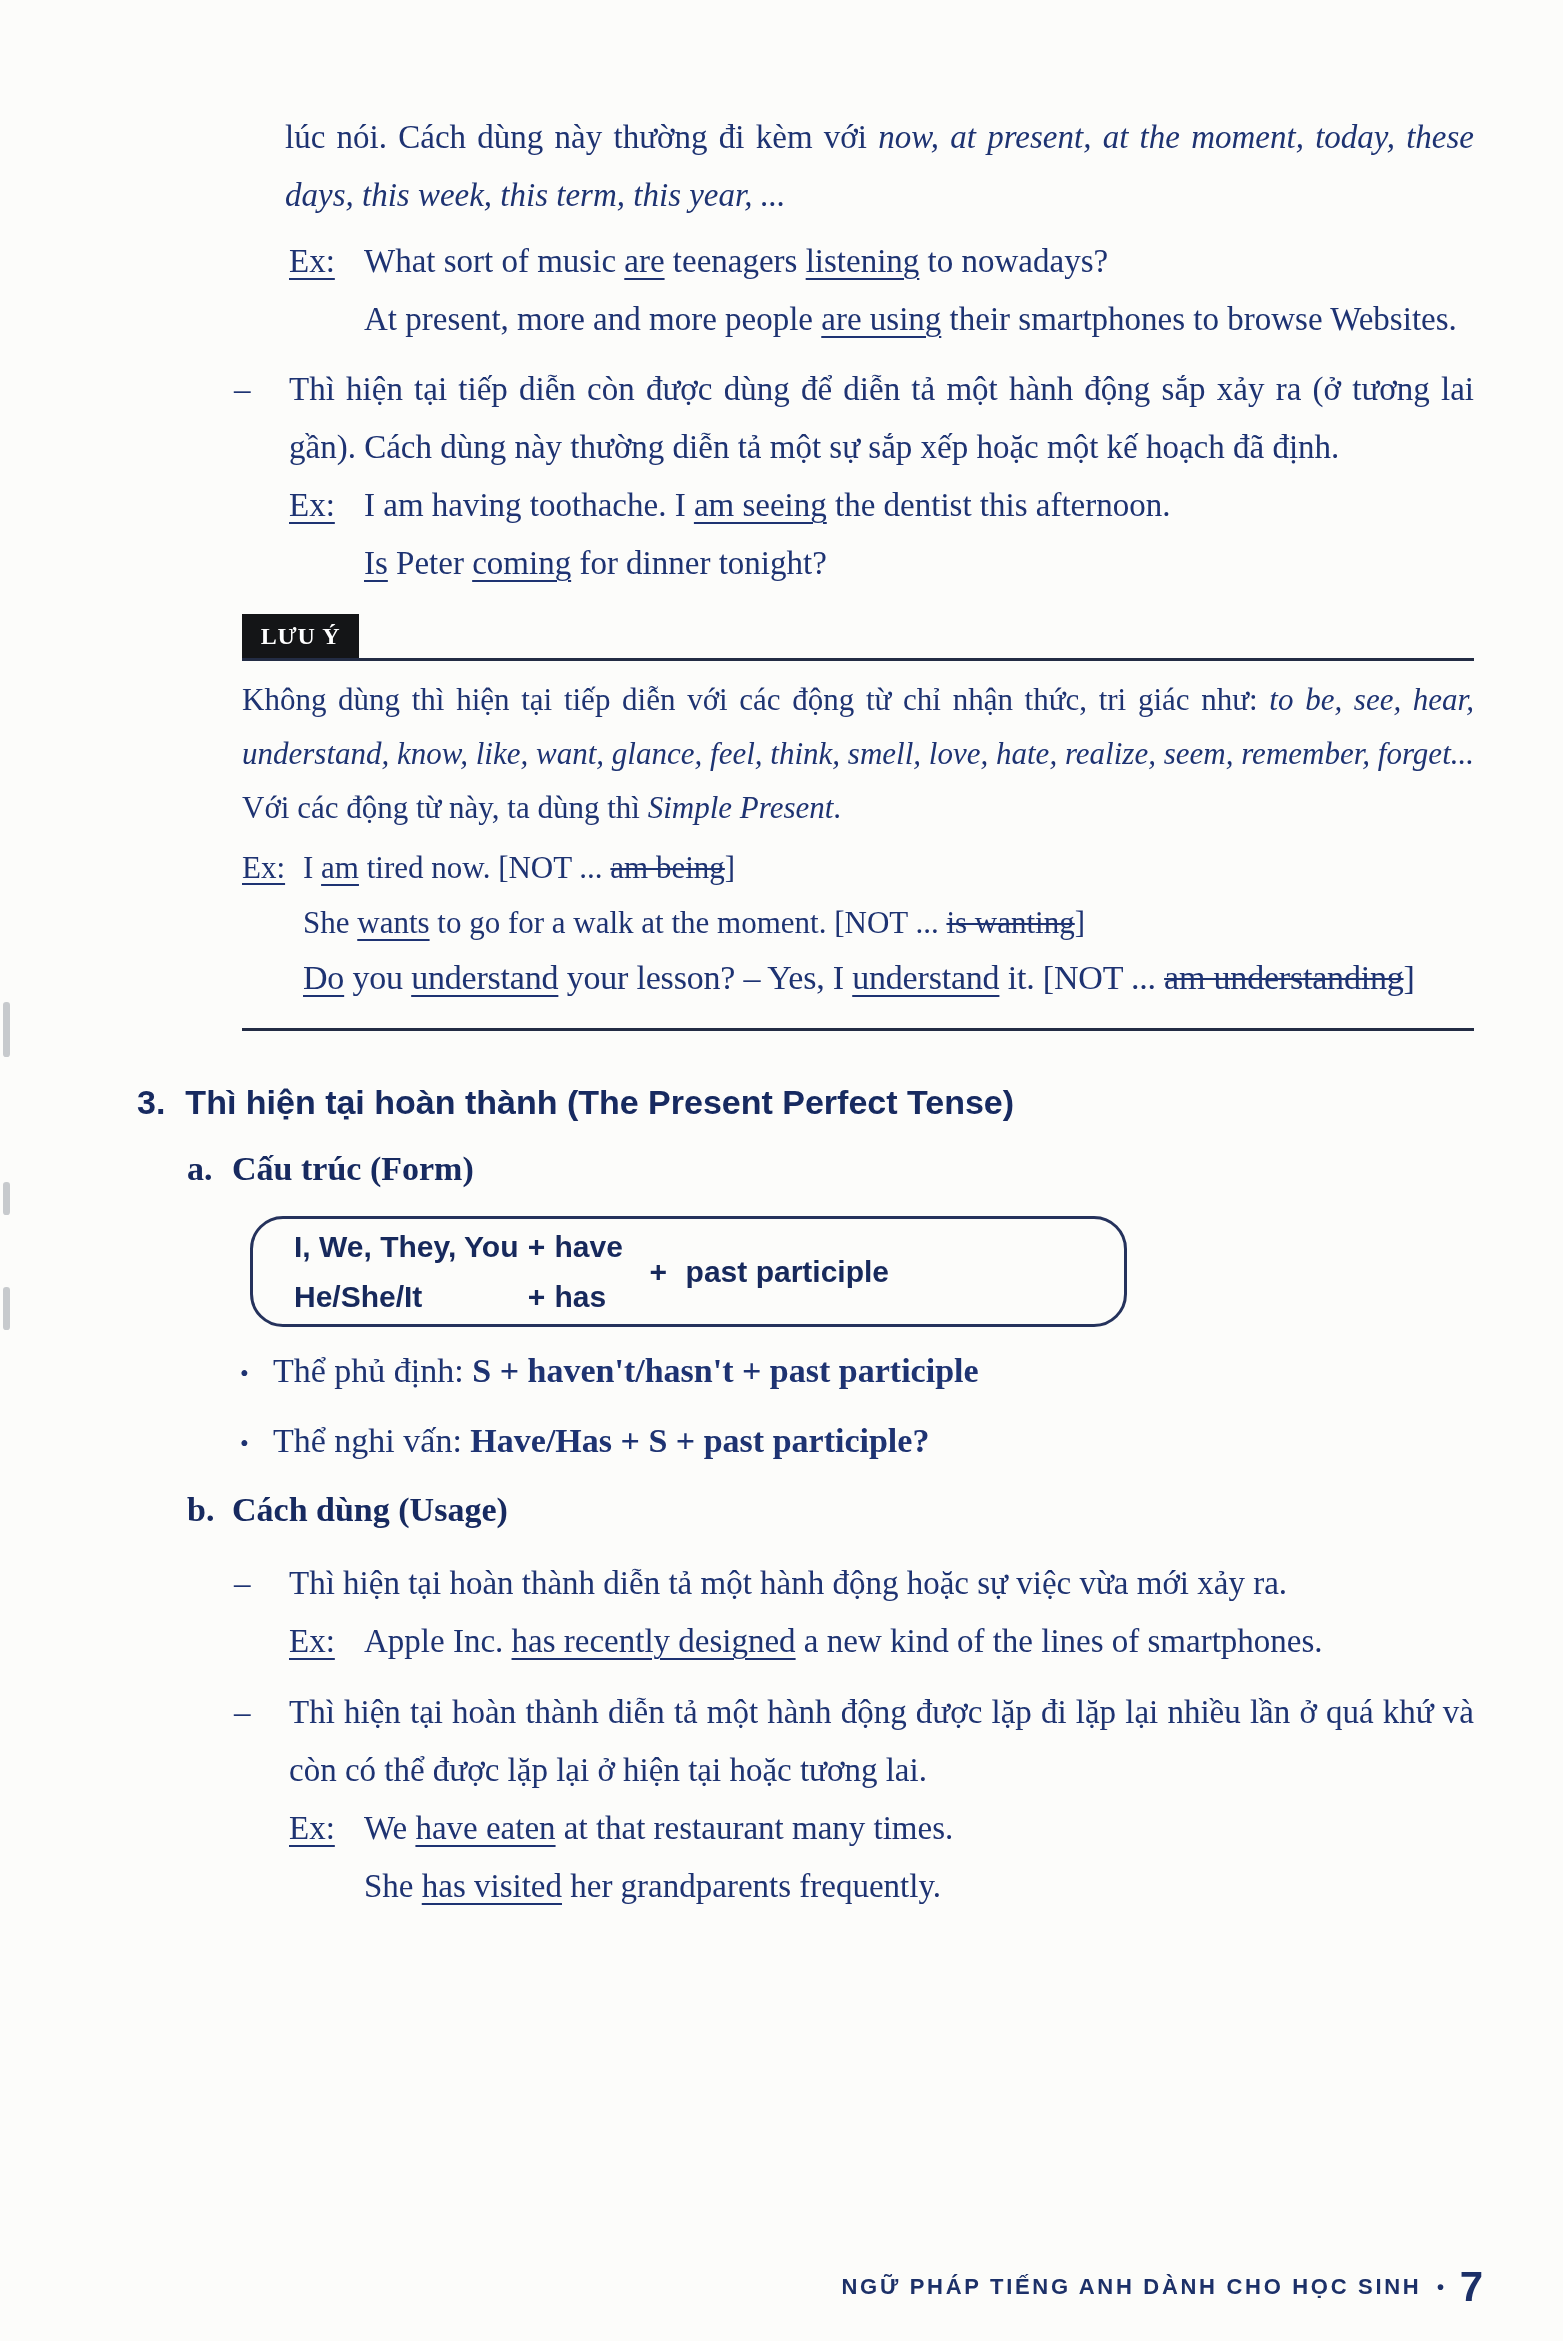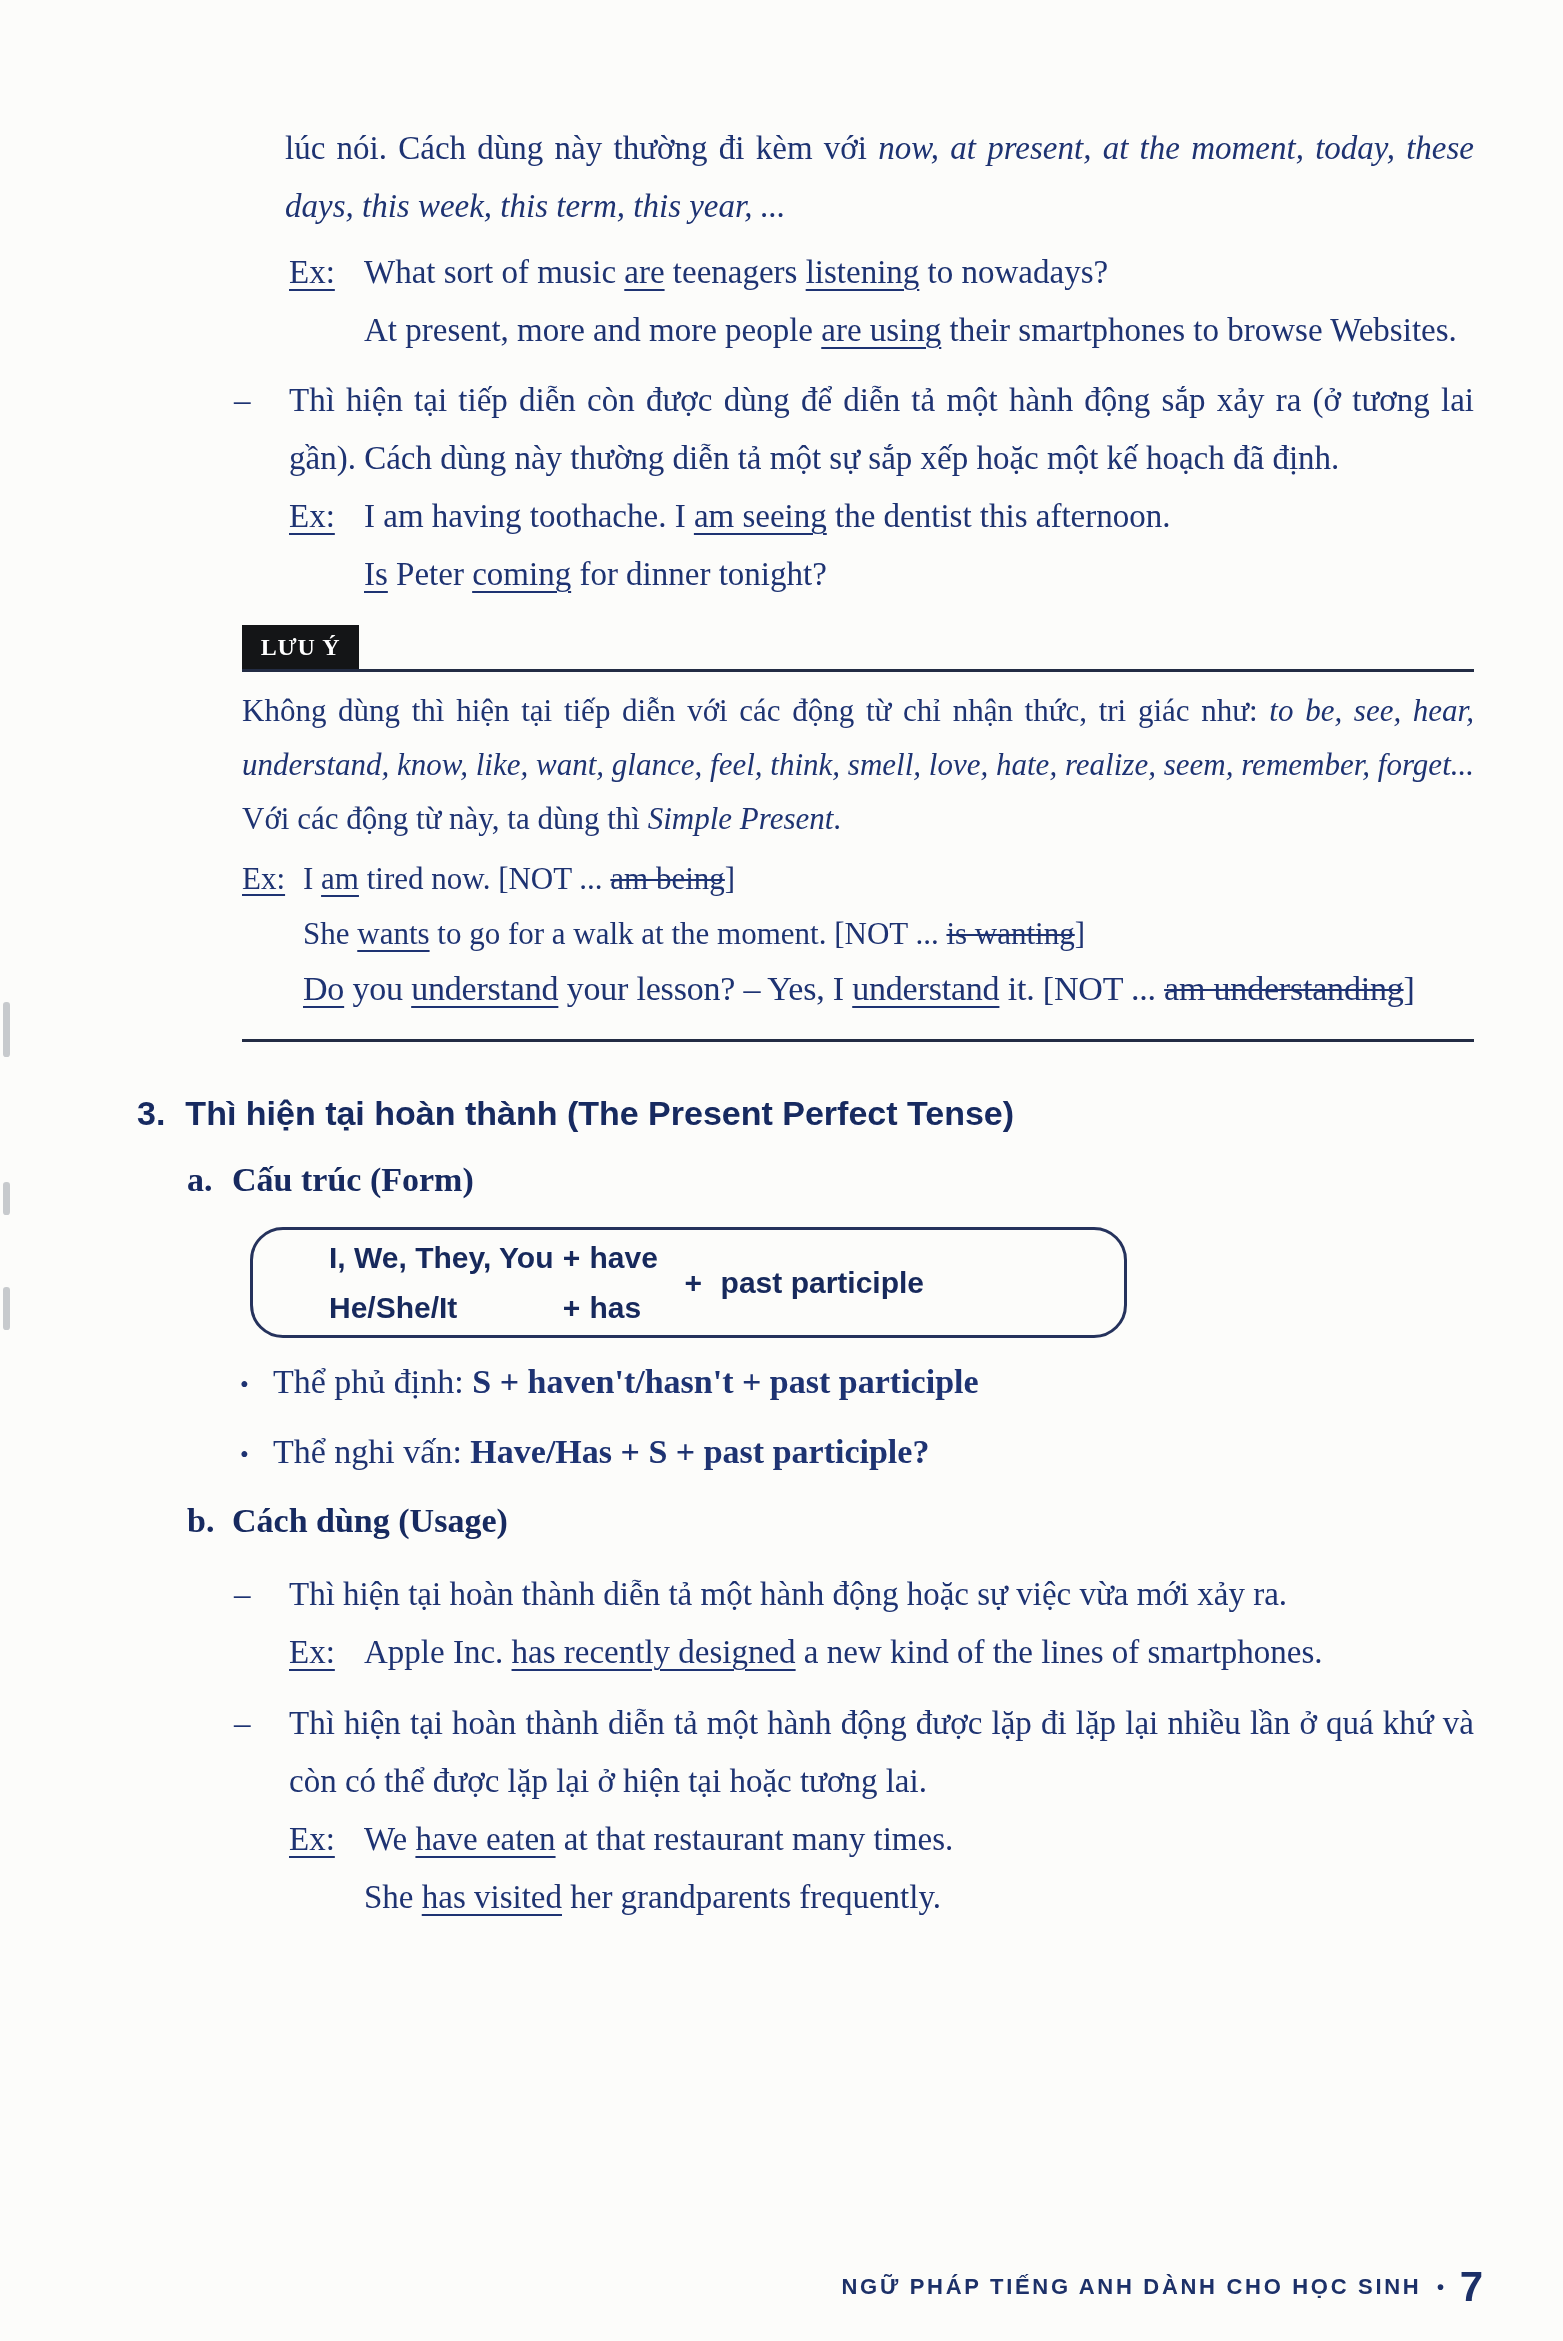--- a/index.html
+++ b/index.html
@@ -3,21 +3,21 @@
 <meta charset="utf-8">
 <style>
   * { margin:0; padding:0; box-sizing:border-box; }
   html,body { background:#d9d9d9; }
   .page {
     width:1564px; height:2342px; margin:0 auto; position:relative;
     background:#fcfcfa; overflow:hidden;
     font-family:"Liberation Serif","DejaVu Serif",serif;
     color:#1e3372;
   }
-  .content { position:absolute; top:119px; left:0; right:0; padding-right:90px; }
+  .content { position:absolute; top:108px; left:0; right:0; padding-right:90px; }
 
   .line, .nline { display:block; }
   .just { text-align:justify; }
   .i { font-style:italic; }
   .b { font-weight:bold; }
   .u { text-decoration:underline; text-decoration-thickness:1.9px; text-underline-offset:5.5px; }
   .s { text-decoration:line-through; text-decoration-thickness:1.9px; }
 
   
   .intro { margin-left:285px; font-size:33px; line-height:58px; text-align:justify; }
@@ -58,21 +58,21 @@
   .sub-label { flex:none; width:45px; }
 
   
   .form-box {
     margin-left:250px; margin-top:25px; width:877px; height:111px;
     border:3.1px solid #25325c; border-radius:33px;
     display:flex; align-items:center; padding:0 28px 0 41px;
     font-family:"Liberation Sans","DejaVu Sans",sans-serif;
     font-weight:bold; font-size:30px; color:#17295c;
   }
-  .fb-left { display:grid; grid-template-columns:auto 36px auto; row-gap:16px; align-items:center;margin-left:35px; }
+  .fb-left { display:grid; grid-template-columns:auto 36px auto; row-gap:16px; align-items:center; }
   .fb-c { text-align:center; }
   .fb-big-plus { margin:0 18.7px 0 26.5px; }
 
   
   .bullet-line { display:flex; align-items:baseline; margin-left:240px; margin-top:20px; font-size:34px; line-height:47px; }
   .bullet-dot { flex:none; width:33px; font-size:25px; }
 
   
   .footer {
     position:absolute; right:81px; bottom:31px;

